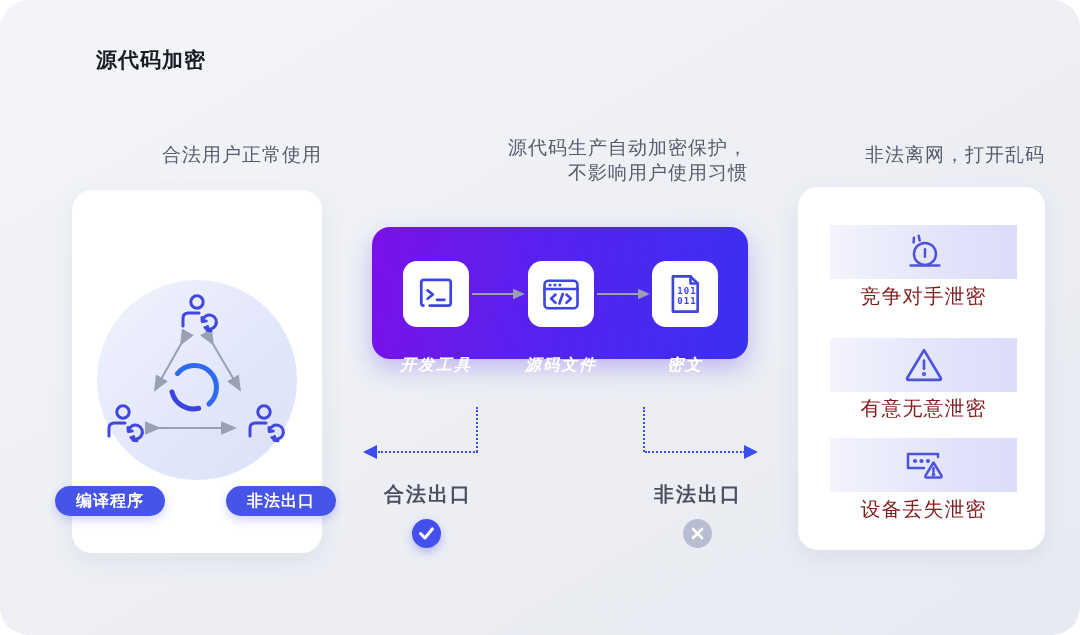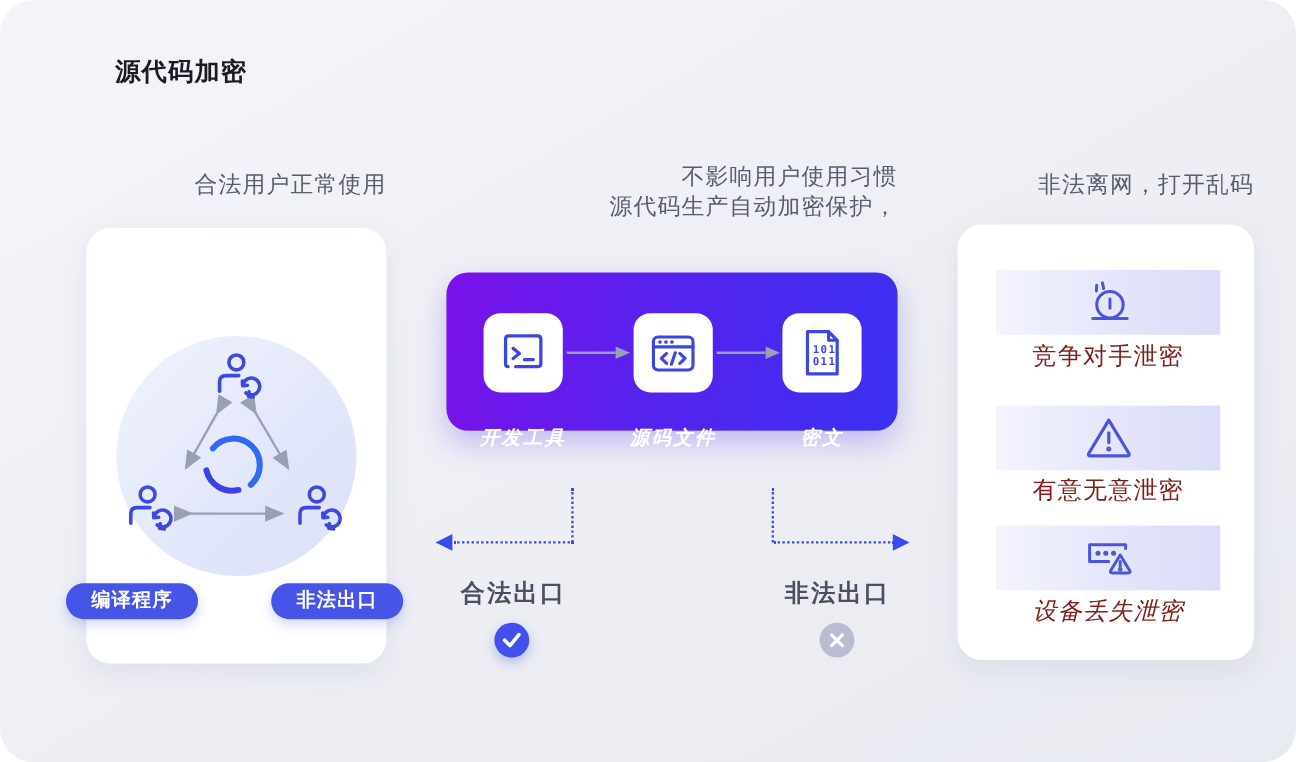--- a/index.html
+++ b/index.html
@@ -81,21 +81,21 @@
   .risk-tile {
     position:absolute; left:32px; width:187px; height:54px;
     background:linear-gradient(90deg,#f3f4fd 0%,#e4e5fa 55%,#dbdcf8 100%);
     display:flex; align-items:center; justify-content:center; color:#4c54dc;
   }
   .rt1 { top:38px; } .rt2 { top:151px; } .rt3 { top:251px; }
   .risk-label {
     position:absolute; left:32px; width:187px; text-align:center;
     font-size:20px; color:#7f1d1d; letter-spacing:1px;
   }
-  .rl1 { top:96px; } .rl2 { top:208px; } .rl3 { top:309px;font-style:italic; }
+  .rl1 { top:96px; } .rl2 { top:208px; } .rl3 { top:309px; }
 </style>
 </head>
 <body>
 
 <div class="canvas">
 
   <div class="page-title">源代码加密</div>
 
   <div class="col-heading left-heading">合法用户正常使用</div>
 
@@ -131,22 +131,22 @@
         <path d="M80.4 93.6 A 22 22 0 1 1 112 124" stroke="#2e6bf2"></path>
         <path d="M101.7 128.3 A 22 22 0 0 1 75 112" stroke="#3c41e2"></path>
       </g>
     </svg>
 
   </div>
   <div class="pill pill-bl">编译程序</div>
   <div class="pill pill-br">非法出口</div>
 
   <div class="col-heading mid-heading">
+    <div>源代码生产自动加密保护，</div>
     <div>不影响用户使用习惯</div>
-    <div>源代码生产自动加密保护，</div>
   </div>
 
   <div class="flow-box">
     <div class="flow-sq flow-sq1">
       <svg width="42" height="42" viewBox="0 0 40 40" fill="none" stroke="currentColor" stroke-width="2.6" stroke-linecap="round" stroke-linejoin="round">
         <path d="M8 31 Q6 31 6 28.5 L6 9 Q6 6.5 8.5 6.5 L31.5 6.5 Q34 6.5 34 9 L34 28.5 Q34 31 31.5 31 L14 31"></path>
         <polyline points="12,16.5 17,20.5 12,24.5"></polyline>
         <line x1="21" y1="25.5" x2="28" y2="25.5"></line>
       </svg>
     </div>

